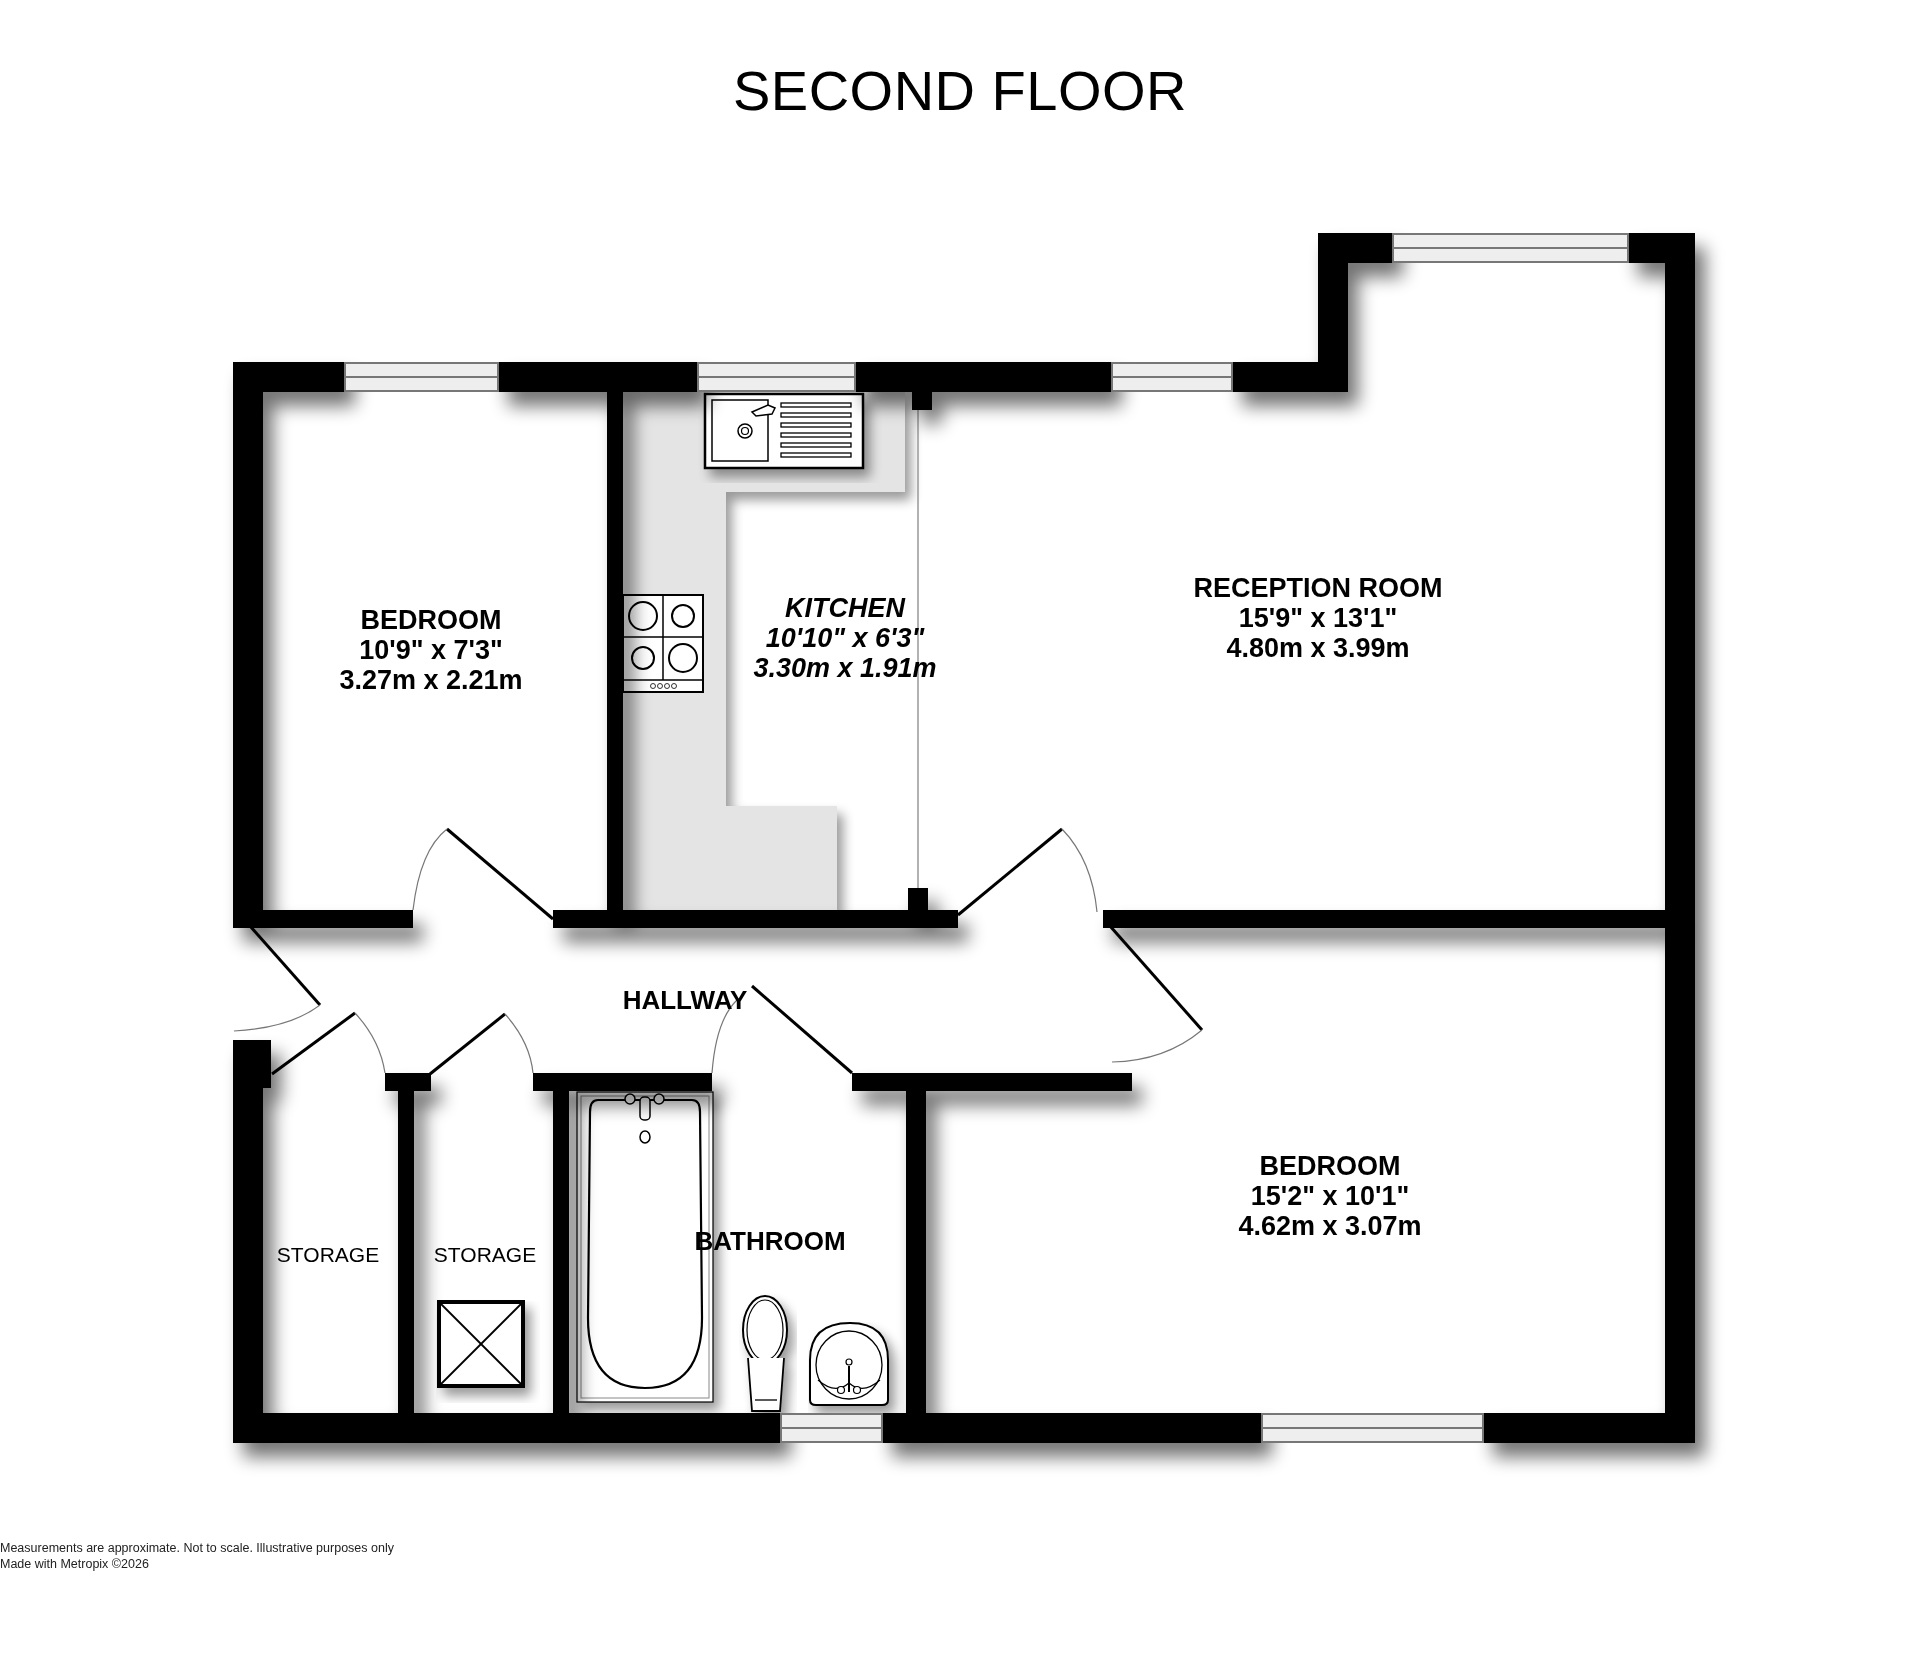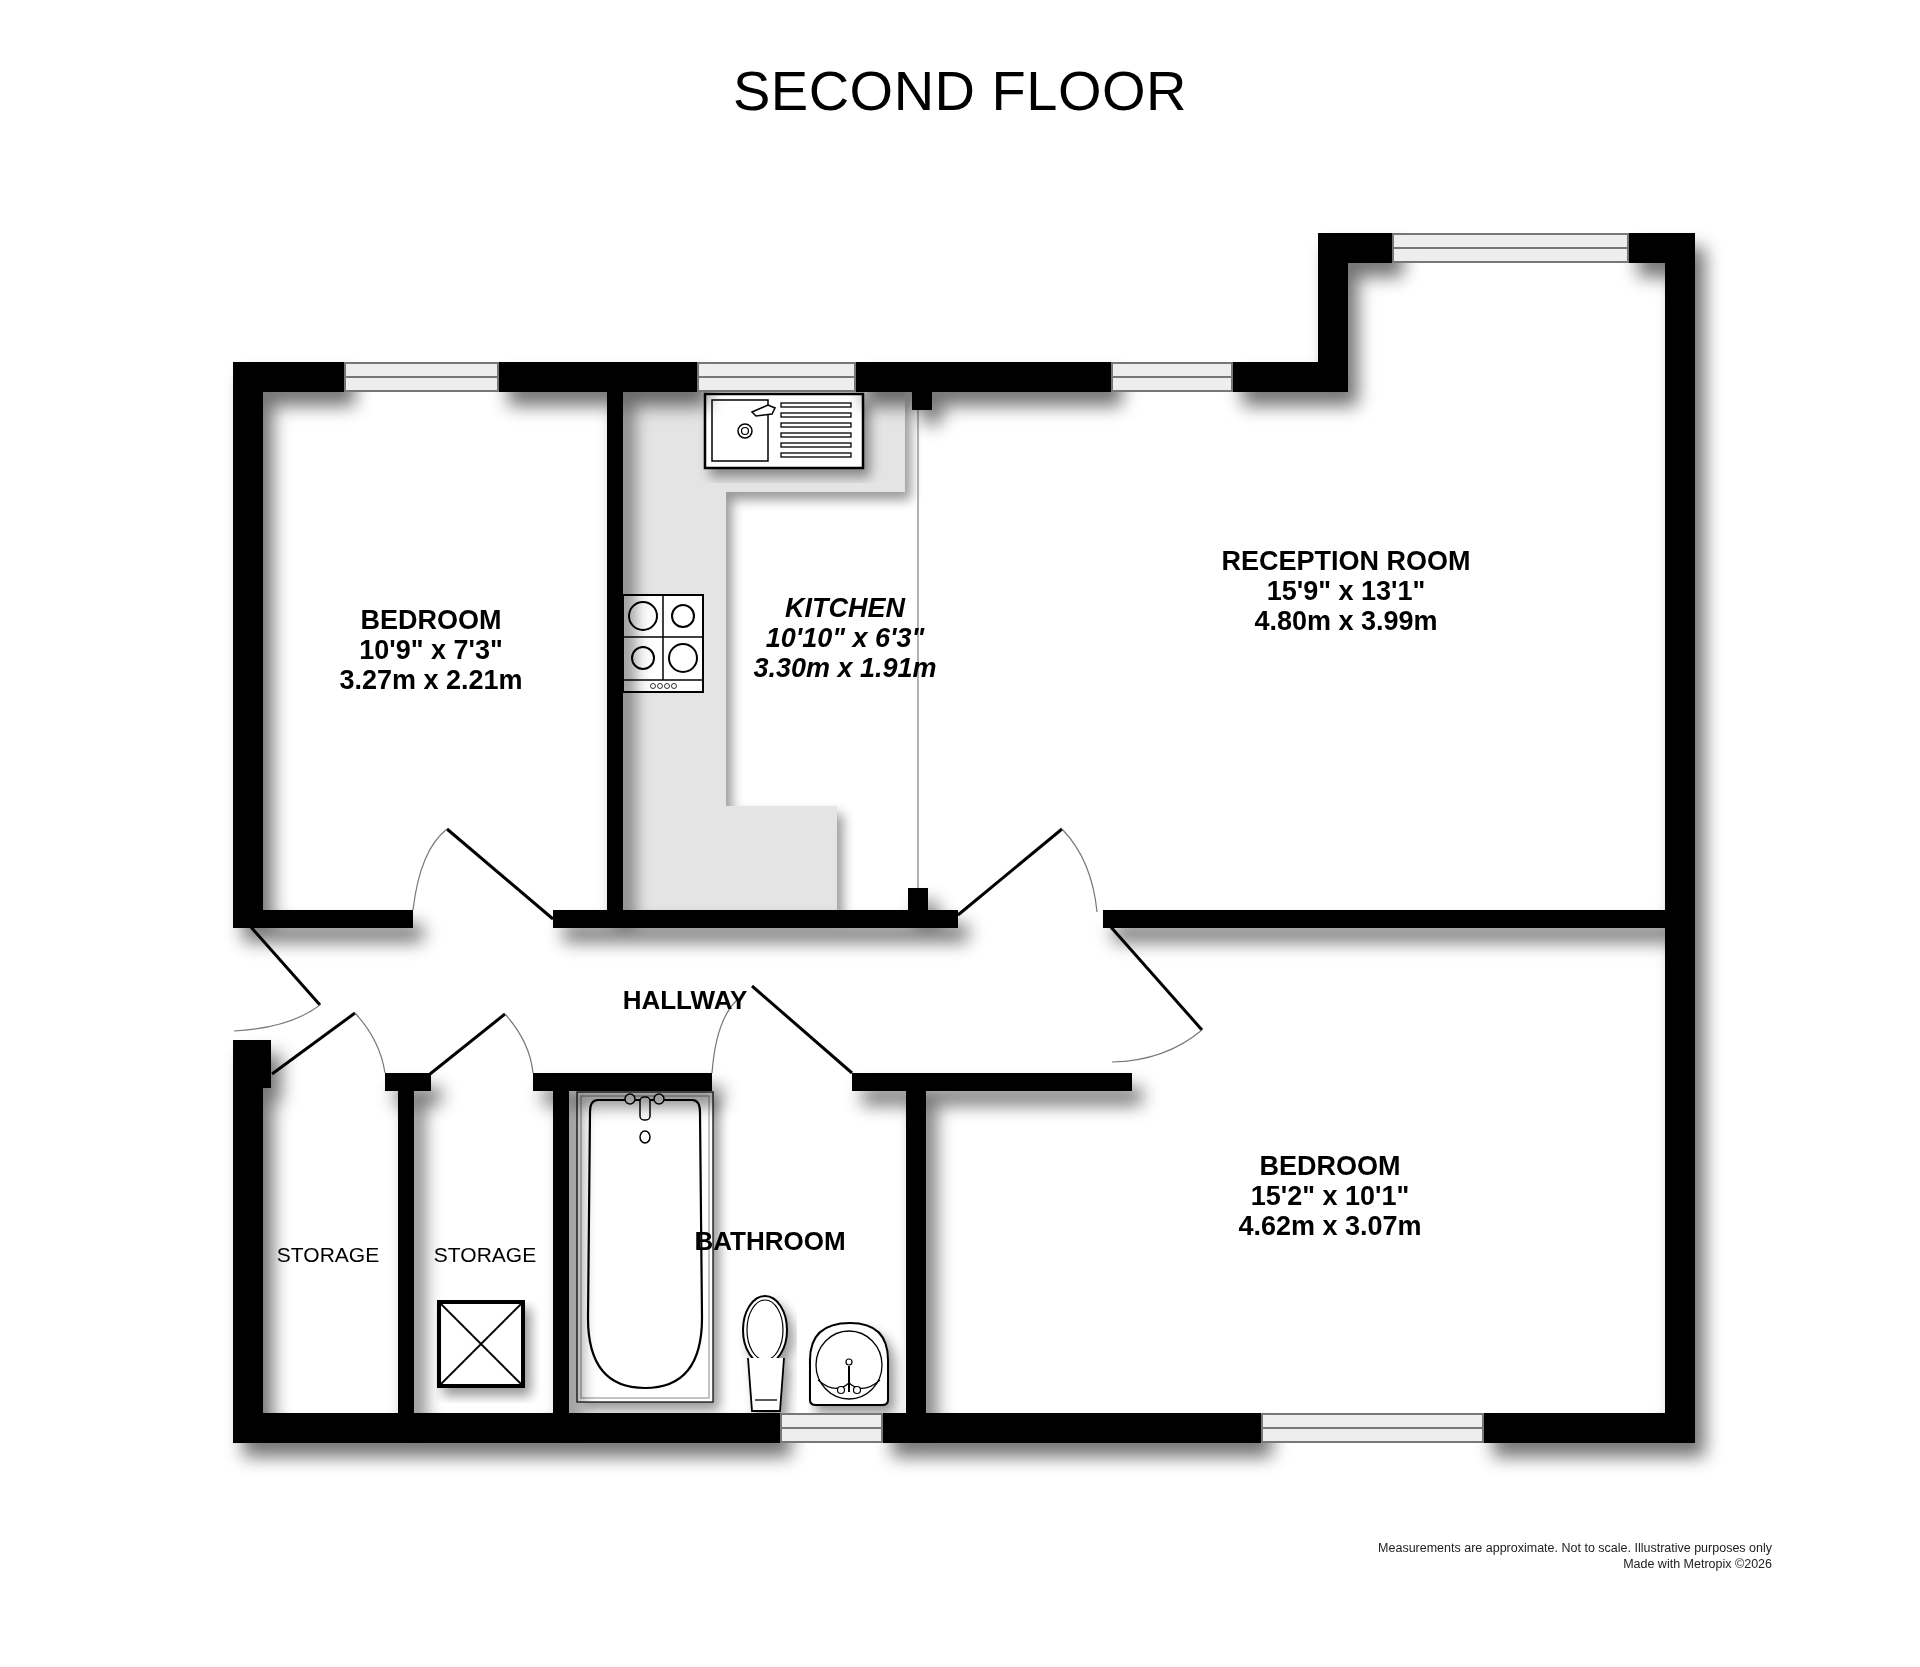--- a/index.html
+++ b/index.html
@@ -4,21 +4,21 @@
 <style>
   html, body { margin: 0; padding: 0; background: #ffffff; }
   body { width: 1920px; height: 1667px; position: relative; overflow: hidden; font-family: "Liberation Sans", sans-serif; }
   .title { position: absolute; left: 0; width: 1920px; top: 58px; text-align: center; font-size: 56px; color: #000; letter-spacing: 0.5px; }
   svg.plan { position: absolute; left: 0; top: 0; }
   .room-label { position: absolute; text-align: center; font-weight: bold; color: #000; line-height: 1.12; transform: translate(-50%, 0); white-space: nowrap; }
   .room-label .name { font-size: 27px; display: block; }
   .room-label .dim { font-size: 27px; display: block; }
   .small-label { position: absolute; font-weight: normal; font-size: 21px; transform: translate(-50%, 0); white-space: nowrap; }
   .hall-label { position: absolute; font-weight: bold; font-size: 26px; transform: translate(-50%, 0); white-space: nowrap; }
-  .footer { position: absolute; left: 0; width: 1772px; top: 1541px; text-align: right; font-size: 12.5px; color: #222; line-height: 1.25; }
+  .footer { position: absolute; left: 0; width: 1772px; top: 1541px; text-align: left; font-size: 12.5px; color: #222; line-height: 1.25; }
 </style>
 </head>
 <body>
 
 <div class="title">SECOND FLOOR</div>
 
 <svg class="plan" width="1920" height="1667" viewBox="0 0 1920 1667" xmlns="http://www.w3.org/2000/svg">
   <defs>
     <filter id="sh" x="-10%" y="-10%" width="130%" height="130%">
       <feGaussianBlur in="SourceAlpha" stdDeviation="9"></feGaussianBlur>
@@ -229,21 +229,21 @@
   <span class="dim">10'9"  x 7'3"</span>
   <span class="dim">3.27m  x 2.21m</span>
 </div>
 
 <div class="room-label" style="left:845px; top:593px;font-style:italic;">
   <span class="name">KITCHEN</span>
   <span class="dim">10'10"  x 6'3"</span>
   <span class="dim">3.30m  x 1.91m</span>
 </div>
 
-<div class="room-label" style="left:1318px; top:546px;margin-left:28px;">
+<div class="room-label" style="left:1318px; top:573px;">
   <span class="name">RECEPTION ROOM</span>
   <span class="dim">15'9"  x 13'1"</span>
   <span class="dim">4.80m  x 3.99m</span>
 </div>
 
 <div class="room-label" style="left:1330px; top:1151px;">
   <span class="name">BEDROOM</span>
   <span class="dim">15'2"  x 10'1"</span>
   <span class="dim">4.62m  x 3.07m</span>
 </div>

